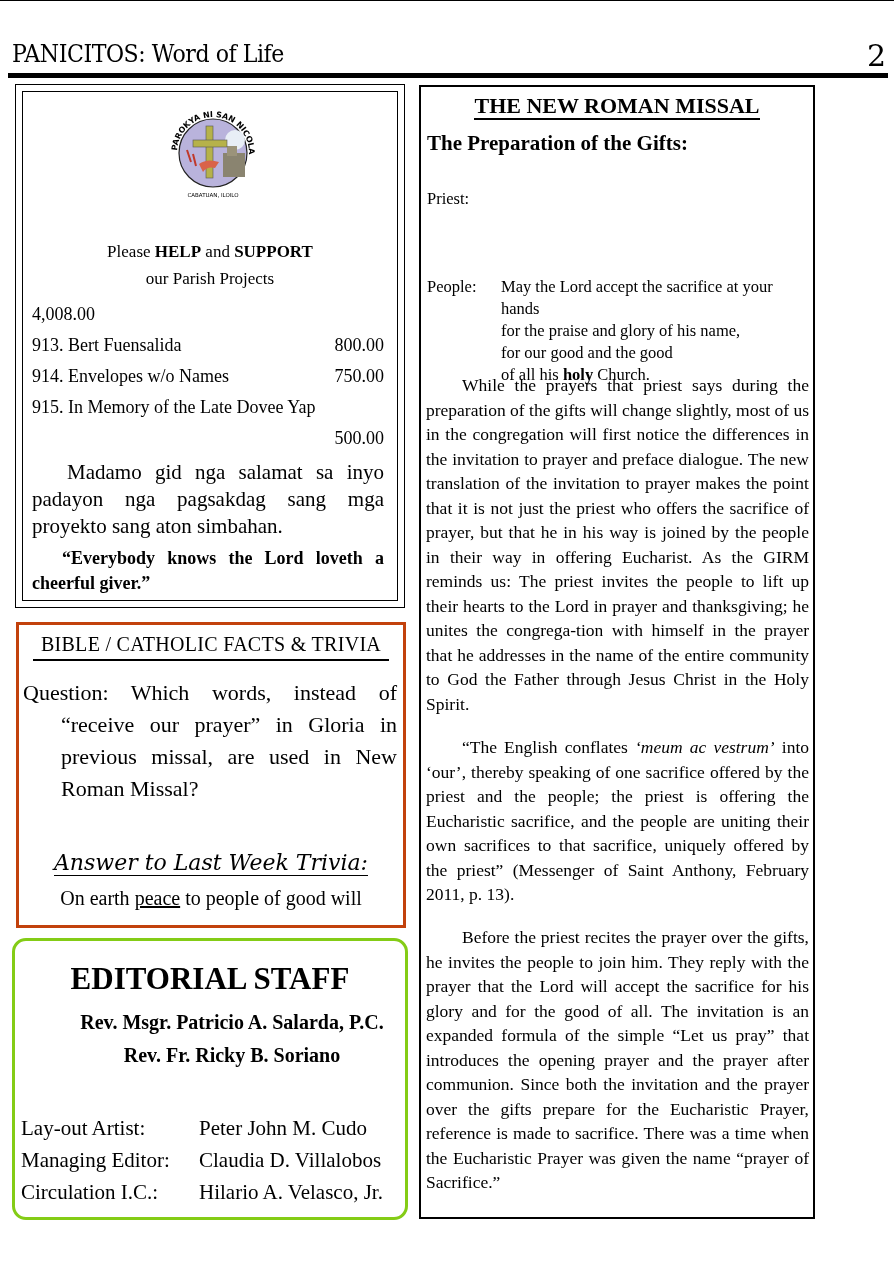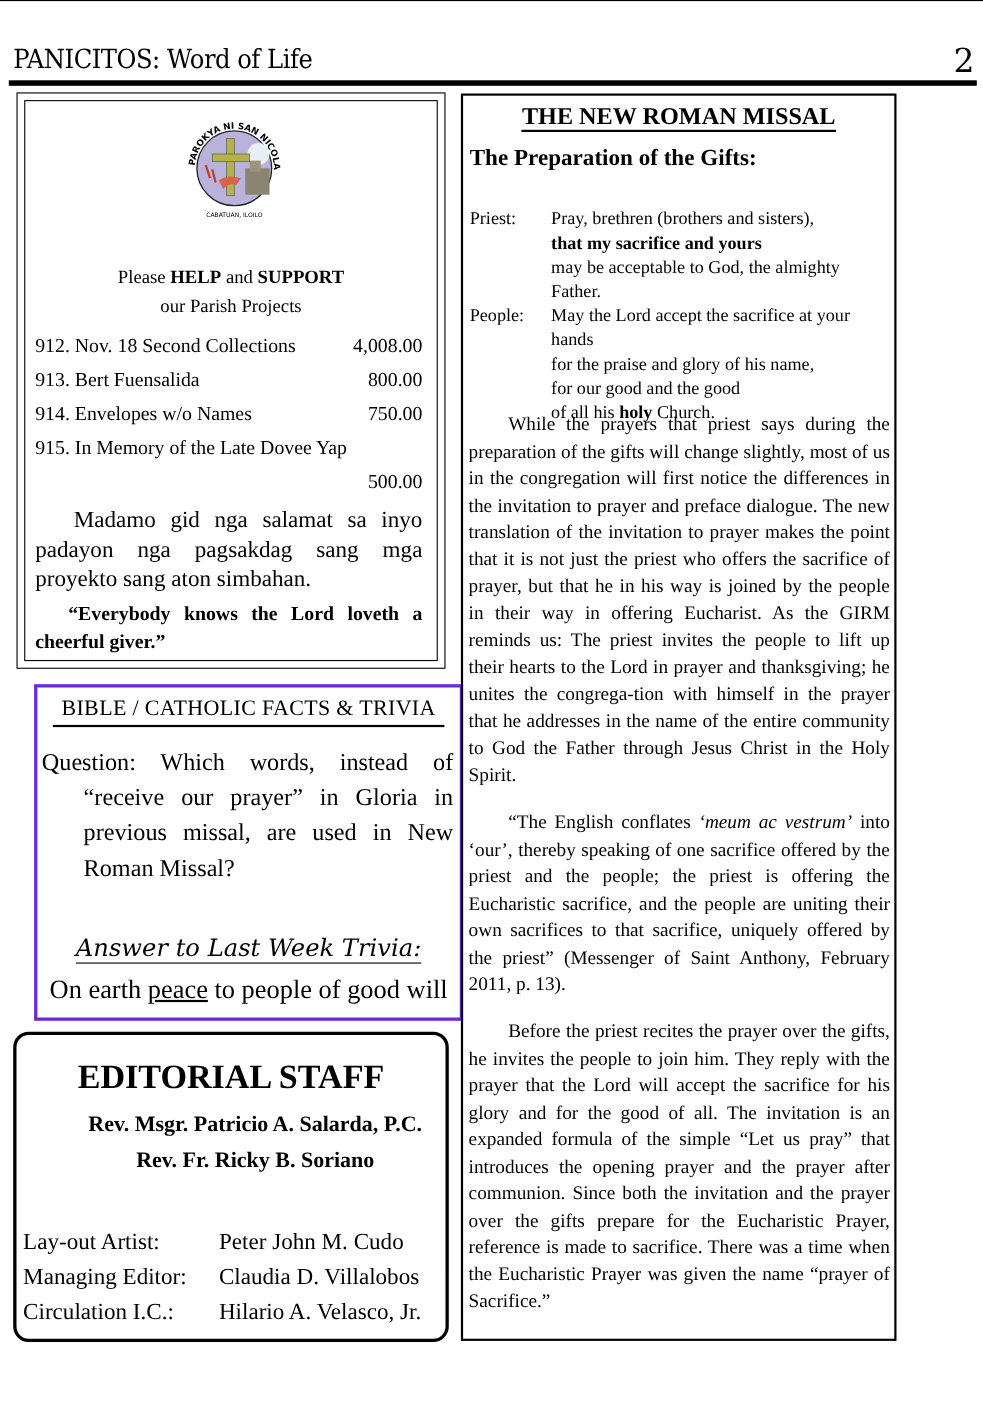--- a/index.html
+++ b/index.html
@@ -12,29 +12,29 @@
 
   
   .box1 { position:absolute; left:15px; top:84px; width:390px; height:524px; border:1px solid #000; box-sizing:border-box; }
   .box1 .inner { position:absolute; left:6px; top:6px; right:6px; bottom:6px; border:1px solid #000; }
   .logo { position:absolute; left:140px; top:6px; width:100px; height:110px; }
   .support { position:absolute; left:0; right:0; top:146px; text-align:center; font-size:17px; line-height:27px; }
   .proj { position:absolute; left:9px; right:13px; font-size:18px; display:flex; justify-content:space-between; }
   .thanks { position:absolute; left:9px; right:13px; top:367px; font-size:21px; line-height:27px; text-align:justify; text-indent:35px; }
   .quote { position:absolute; left:9px; right:13px; top:454px; font-size:18px; line-height:25px; font-weight:bold; text-indent:30px; text-align:justify; }
 
-  .box2 { position:absolute; left:16px; top:622px; width:390px; height:306px; border:3px solid #6d28d9; box-sizing:border-box;margin-left:15px; }
+  .box2 { position:absolute; left:16px; top:622px; width:390px; height:306px; border:3px solid #c2410c; box-sizing:border-box; }
   .trivia-title { position:absolute; left:14px; right:14px; top:8px; text-align:center; font-size:20px; border-bottom:2px solid #000; padding-bottom:3px; letter-spacing:0.3px; }
   .question { position:absolute; left:4px; right:6px; top:52px; font-size:22px; line-height:32px; text-align:justify; padding-left:38px; text-indent:-38px; }
   .answer-title { position:absolute; left:0; right:0; top:225px; text-align:center; font-size:22px; font-style:italic; font-family:"DejaVu Serif", serif; }
   .answer-title span { border-bottom:1px solid #000; }
-  .answer { position:absolute; left:0; right:0; top:262px; text-align:center; font-size:24px; }
+  .answer { position:absolute; left:0; right:0; top:262px; text-align:center; font-size:20px; }
   .answer u { text-decoration:underline; }
 
-  .box3 { position:absolute; left:12px; top:938px; width:396px; height:282px; border:3px solid #000000; border-radius:14px; box-sizing:border-box; }
+  .box3 { position:absolute; left:12px; top:938px; width:396px; height:282px; border:3px solid #84cc16; border-radius:14px; box-sizing:border-box; }
   .ed-title { position:absolute; left:0; right:0; top:20px; text-align:center; font-size:31px; font-weight:bold; }
   .ed-line { position:absolute; left:0; right:0; text-align:center; font-size:20px; font-weight:bold;margin-left:44px; }
   .staff-row { position:absolute; left:6px; right:6px; font-size:21px; display:flex; }
   .staff-row .role { width:178px; white-space:nowrap; }
   .staff-row .name { white-space:nowrap; }
 
   
   .rbox { position:absolute; left:419px; top:85px; width:396px; height:1134px; border:2px solid #000; box-sizing:border-box; }
   .missal-title { position:absolute; left:0; right:0; top:6px; text-align:center; font-size:22px; font-weight:bold; }
   .missal-title span { border-bottom:2px solid #000; }
@@ -76,21 +76,20 @@
     </svg>
 
     <div class="support">
       <div>
         <span>Please </span><b>HELP</b><span> and </span><b>SUPPORT</b>
       </div>
       <div>our Parish Projects</div>
     </div>
 
     <div class="proj" style="top:212px;">
-      <span>912. Nov. 18 Second Collections</span>
       <span>4,008.00</span>
     </div>
     <div class="proj" style="top:243px;">
       <span>913. Bert Fuensalida</span>
       <span>800.00</span>
     </div>
     <div class="proj" style="top:274px;">
       <span>914. Envelopes w/o Names</span>
       <span>750.00</span>
     </div>
@@ -132,25 +131,20 @@
     <span class="name">Hilario A. Velasco, Jr.</span>
   </div>
 </div>
 
 <div class="rbox">
   <div class="missal-title"><span>THE NEW ROMAN MISSAL</span></div>
   <div class="subtitle">The Preparation of the Gifts:</div>
 
   <div class="dialog" style="top:101px;">
     <span class="speaker">Priest:</span>
-    <div>
-      <div>Pray, brethren (brothers and sisters),</div>
-      <div style="font-weight:bold;">that my sacrifice and yours</div>
-      <div>may be acceptable to God, the almighty Father.</div>
-    </div>
   </div>
 
   <div class="dialog" style="top:189px;">
     <span class="speaker">People:</span>
     <div>
       <div>May the Lord accept the sacrifice at your hands</div>
       <div>for the praise and glory of his name,</div>
       <div>for our good and the good</div>
       <div><span>of all his </span><b>holy</b><span> Church.</span></div>
     </div>

